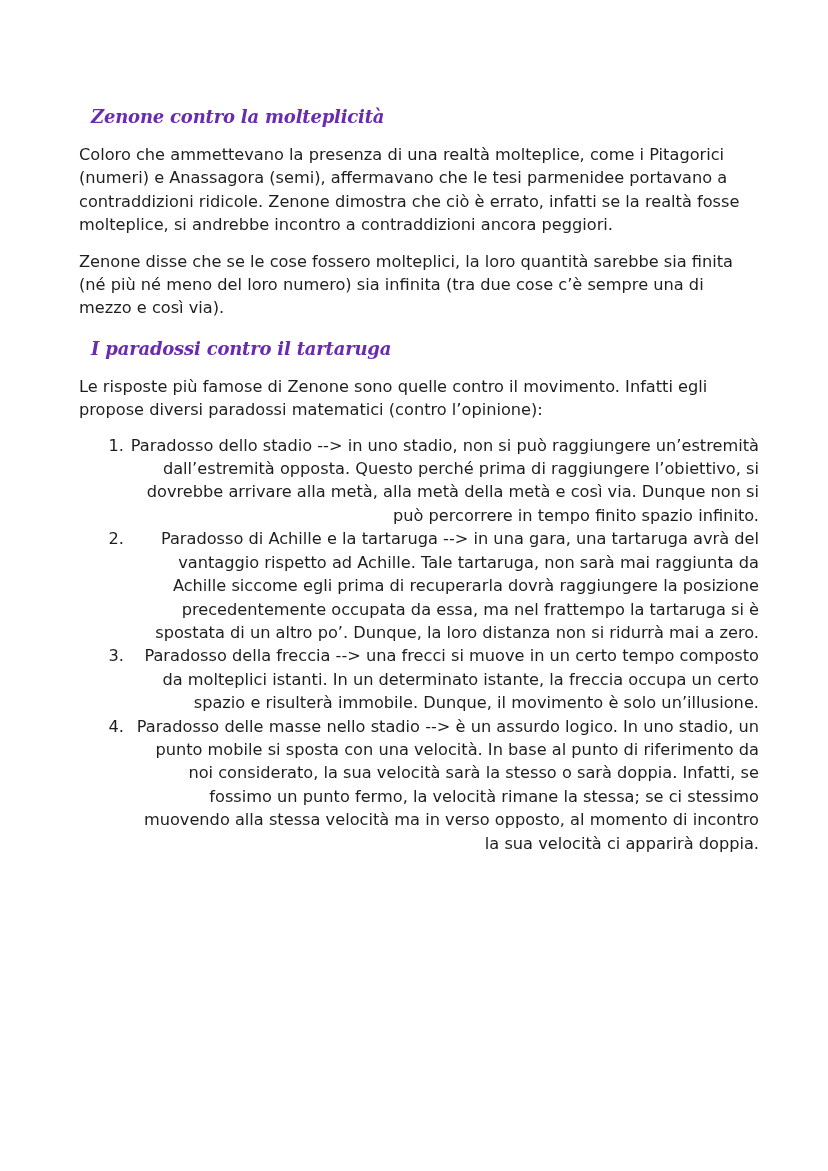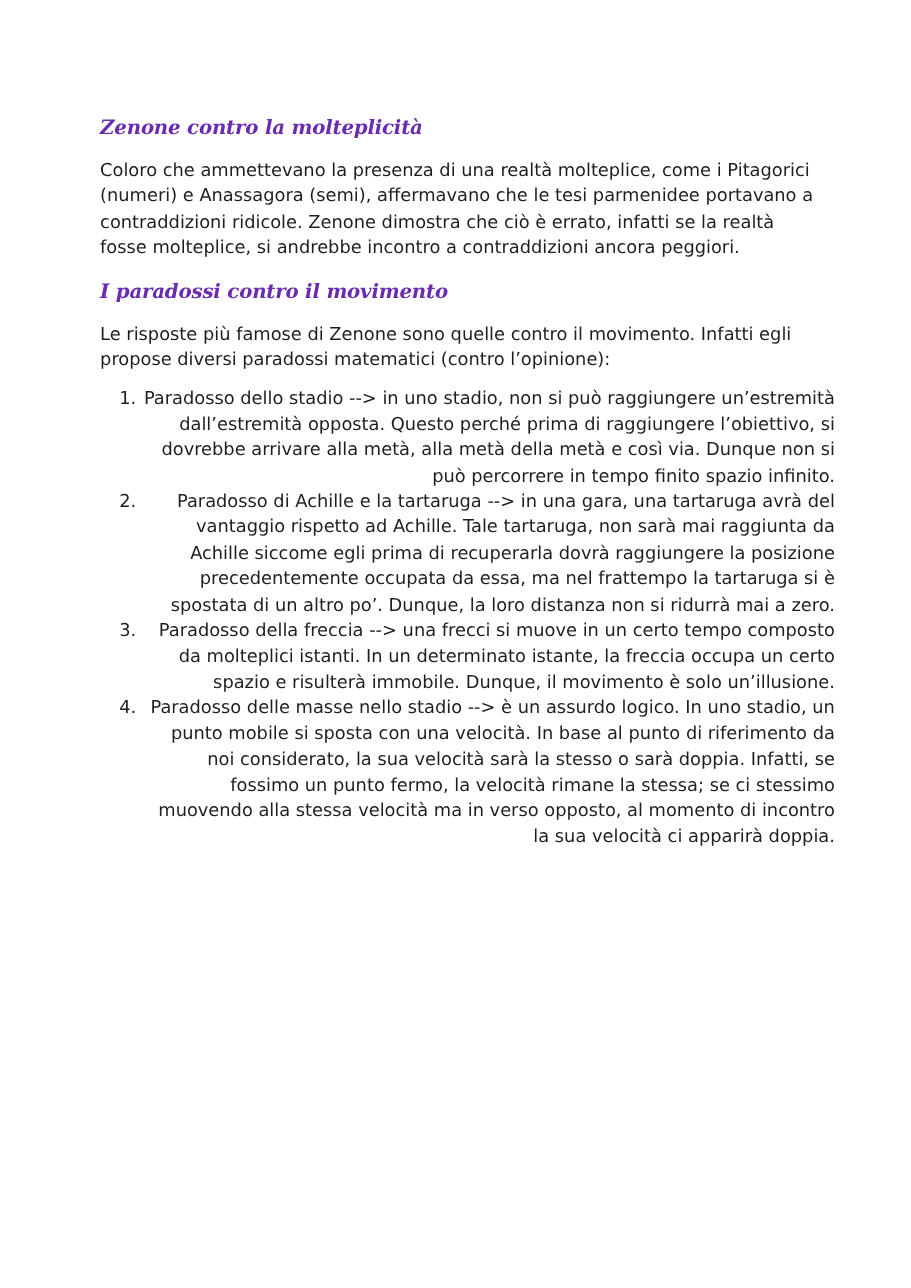--- a/index.html
+++ b/index.html
@@ -6,21 +6,21 @@
   body { width: 828px; height: 1171px; overflow: hidden; position: relative; }
   .page {
     position: absolute; left: 79px; top: 104px; width: 680px;
     font-family: "DejaVu Sans", sans-serif; color: #1e1e1e;
     font-size: 16.2px; line-height: 23.4px;
   }
   h2 {
     margin: 12px; font-family: "DejaVu Serif", serif; font-style: italic; font-weight: bold;
     color: #6a2bb0; font-size: 18px; line-height: 26px; letter-spacing: -0.2px;
   }
-  p { margin: 12px; }
+  p { margin: 0; }
   .sec1-title { margin-top: 0; }
   .sec1-p { margin-top: 13px; }
   .sec2-title { margin-top: 16px; }
   .sec2-p1 { margin-top: 13px; }
   .sec2-p2 { margin-top: 12px; }
   .sec3-title { margin-top: 16px; }
   .sec3-p { margin-top: 13px; }
   ol { margin: 12px 0 0 0; padding-left: 50px; }
   ol li { padding-left: 0; text-align: right; }
   ol li::marker { font-family: "DejaVu Sans", sans-serif; }
@@ -28,24 +28,25 @@
 </head>
 <body>
 
 <div class="page">
   <section>
     <h2 class="sec1-title">Zenone contro la molteplicità</h2>
     <p class="sec1-p">Coloro che ammettevano la presenza di una realtà molteplice, come i Pitagorici (numeri) e Anassagora (semi), affermavano che le tesi parmenidee portavano a contraddizioni ridicole. Zenone dimostra che ciò è errato, infatti se la realtà fosse molteplice, si andrebbe incontro a contraddizioni ancora peggiori.</p>
   </section>
 
   <section>
+    <p class="sec2-p1">Zenone disse che se le cose fossero molteplici, la loro quantità sarebbe sia finita (né più né meno del loro numero) sia infinita (tra due cose c’è sempre una di mezzo e così via).</p>
   </section>
 
   <section>
-    <h2 class="sec3-title">I paradossi contro il movimento</h2>
+    <h2 class="sec3-title">I paradossi contro il tartaruga</h2>
     <p class="sec3-p">Le risposte più famose di Zenone sono quelle contro il movimento. Infatti egli propose diversi paradossi matematici (contro l’opinione):</p>
     <ol>
       <li>Paradosso dello stadio --&gt; in uno stadio, non si può raggiungere un’estremità dall’estremità opposta. Questo perché prima di raggiungere l’obiettivo, si dovrebbe arrivare alla metà, alla metà della metà e così via. Dunque non si può percorrere in tempo finito spazio infinito.</li>
       <li>Paradosso di Achille e la tartaruga --&gt; in una gara, una tartaruga avrà del vantaggio rispetto ad Achille. Tale tartaruga, non sarà mai raggiunta da Achille siccome egli prima di recuperarla dovrà raggiungere la posizione precedentemente occupata da essa, ma nel frattempo la tartaruga si è spostata di un altro po’. Dunque, la loro distanza non si ridurrà mai a zero.</li>
       <li>Paradosso della freccia --&gt; una frecci si muove in un certo tempo composto da molteplici istanti. In un determinato istante, la freccia occupa un certo spazio e risulterà immobile. Dunque, il movimento è solo un’illusione.</li>
       <li>Paradosso delle masse nello stadio --&gt; è un assurdo logico. In uno stadio, un punto mobile si sposta con una velocità. In base al punto di riferimento da noi considerato, la sua velocità sarà la stesso o sarà doppia. Infatti, se fossimo un punto fermo, la velocità rimane la stessa; se ci stessimo muovendo alla stessa velocità ma in verso opposto, al momento di incontro la sua velocità ci apparirà doppia.</li>
     </ol>
   </section>
 </div>
 

